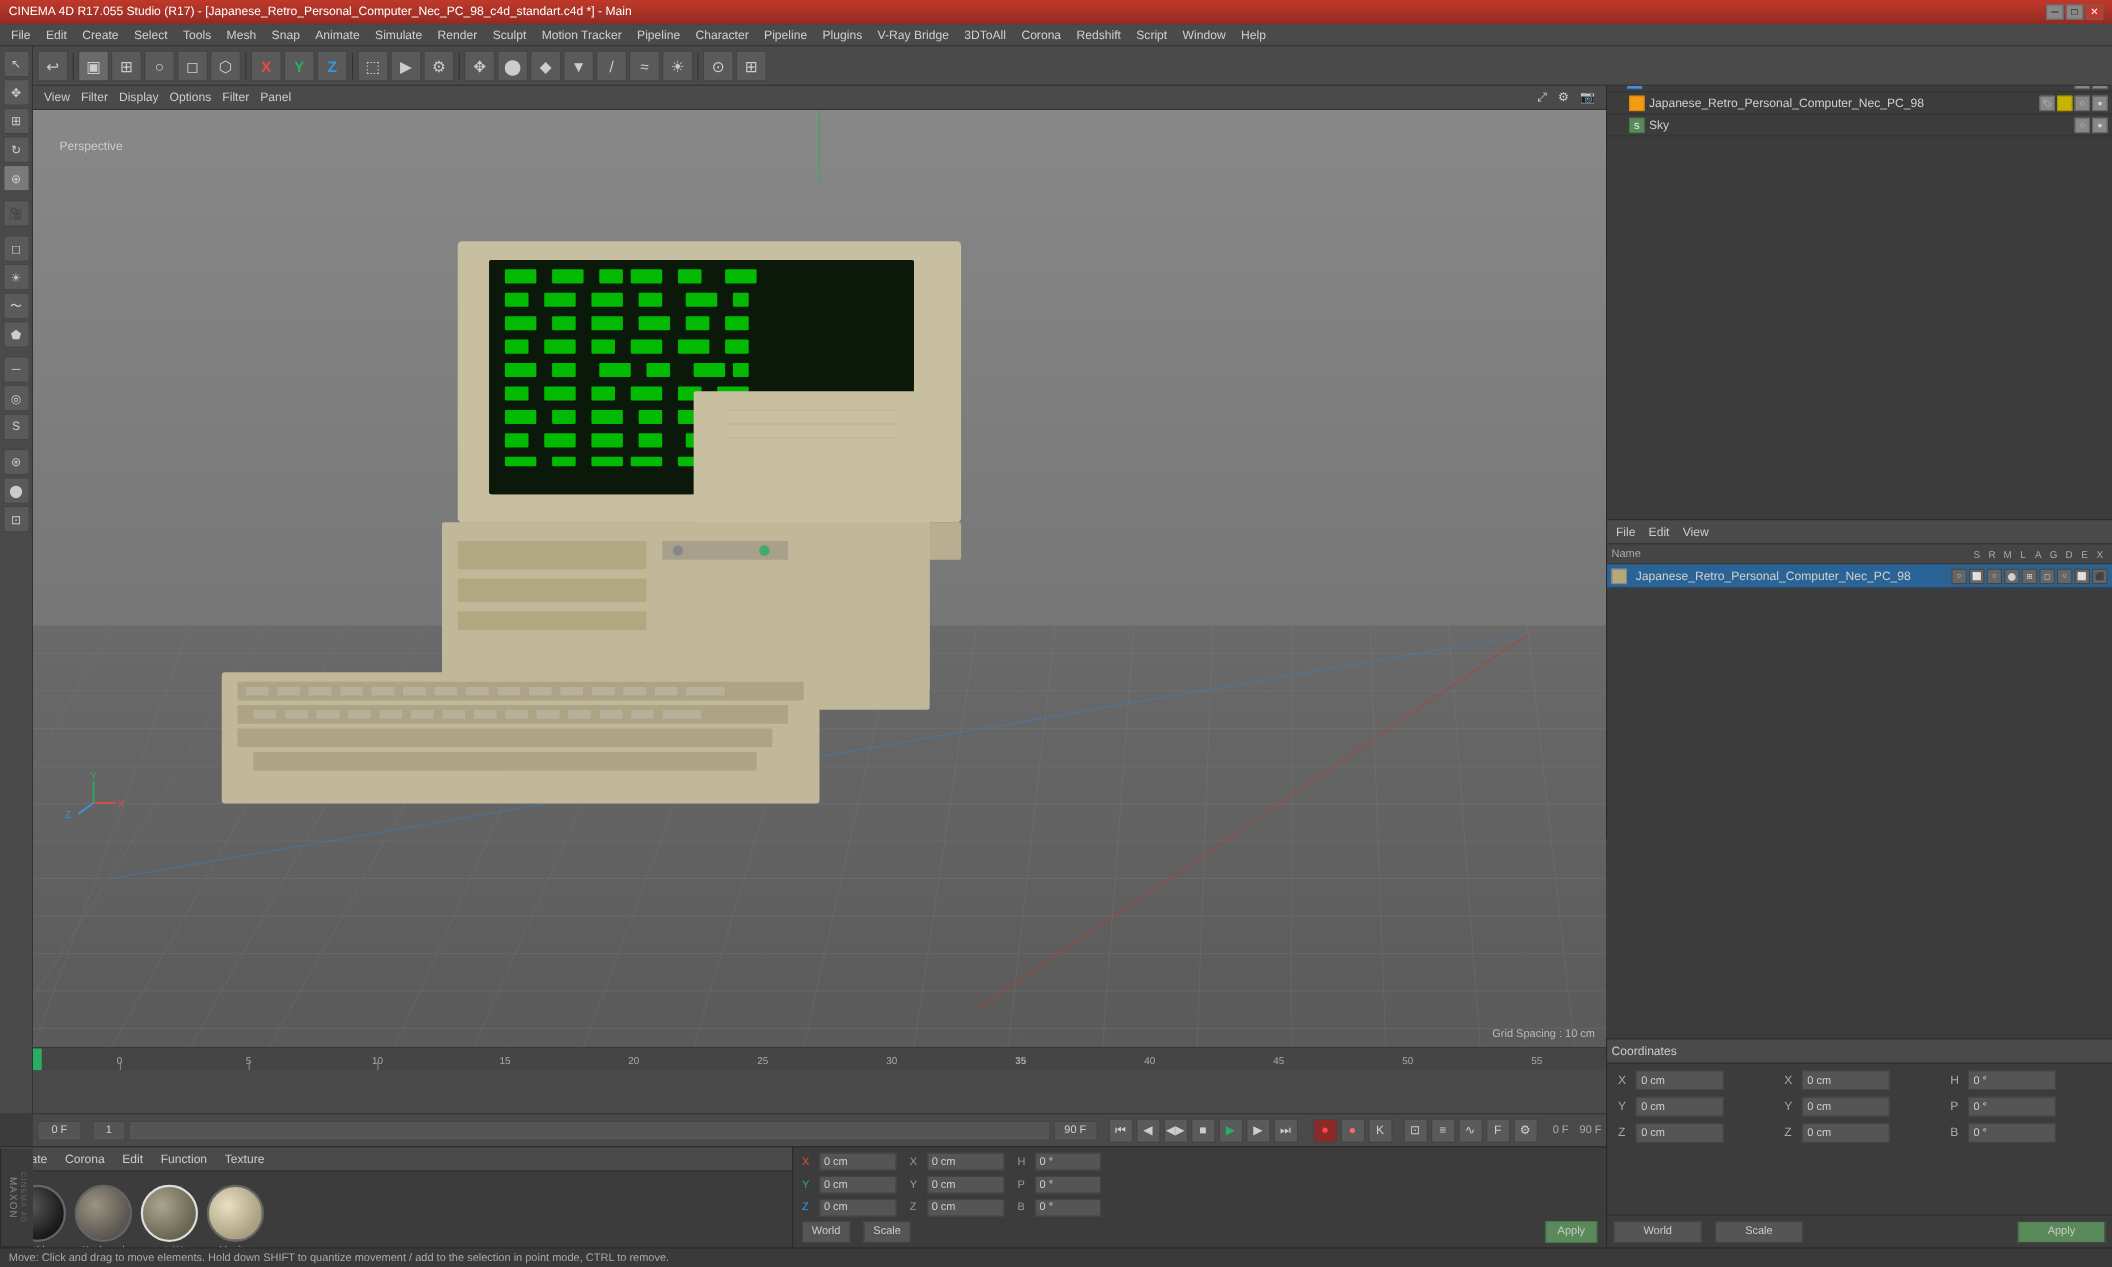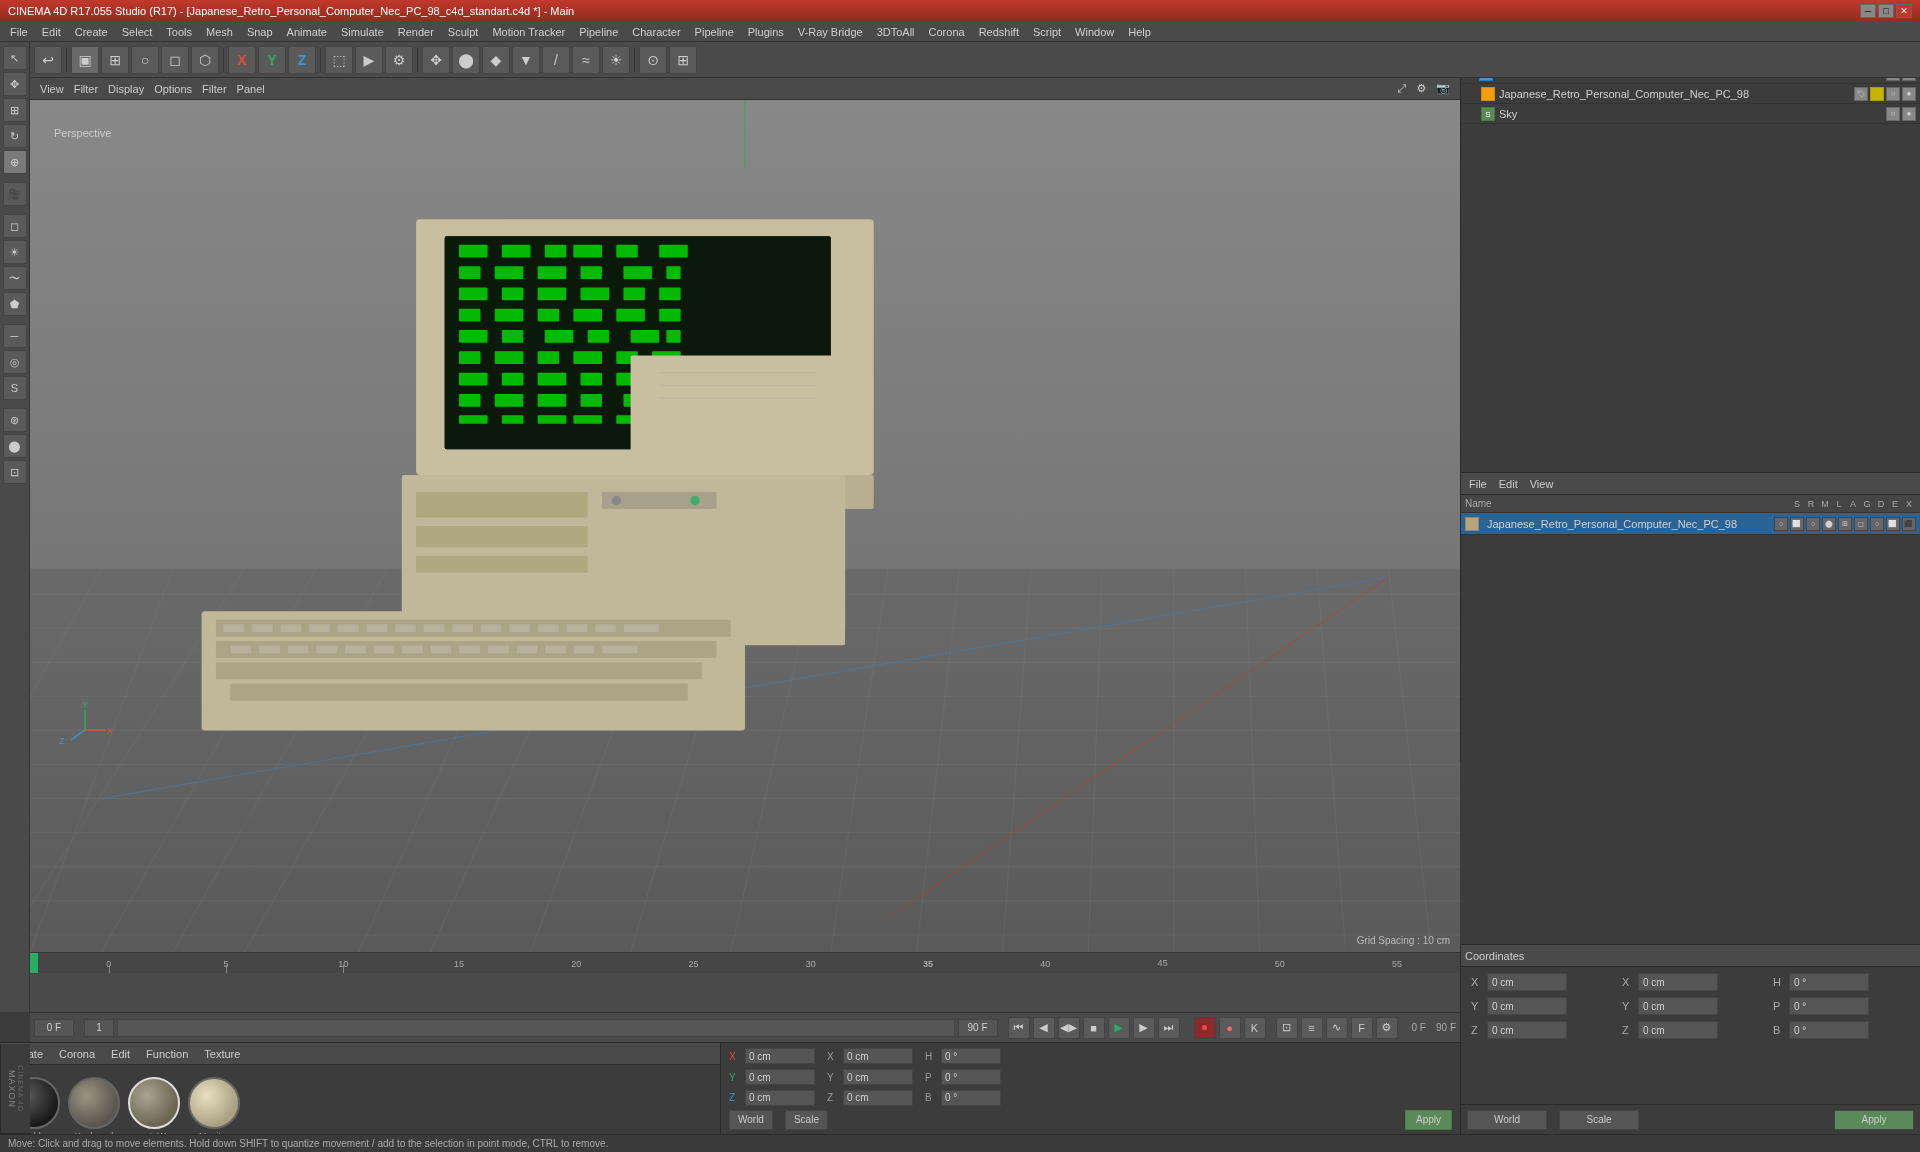--- a/index.html
+++ b/index.html
@@ -919,21 +919,21 @@
     <div class="tick-label" style="left:13.7%;">5</div>
     <div class="tick-mark" style="left:13.7%;height:8px;"></div>
     <div class="tick-label" style="left:21.9%;">10</div>
     <div class="tick-mark" style="left:21.9%;height:8px;"></div>
     <div class="tick-label" style="left:30%;">15</div>
     <div class="tick-label" style="left:38.2%;">20</div>
     <div class="tick-label" style="left:46.4%;">25</div>
     <div class="tick-label" style="left:54.6%;">30</div>
     <div class="tick-label" style="left:62.8%;font-weight:bold;">35</div>
     <div class="tick-label" style="left:71%;">40</div>
-    <div class="tick-label" style="left:79.2%;font-family:Liberation Mono, monospace;">45</div>
+    <div class="tick-label" style="left:79.2%;">45</div>
     <div class="tick-label" style="left:87.4%;">50</div>
     <div class="tick-label" style="left:95.6%;">55</div>
   </div>
   <div style="height:40px;background:#4a4a4a;"></div>
 </div>
 
 <div id="playback">
   <input type="text" class="frame-input" value="0 F" style="">
   <div style="width:4px;"></div>
   <input type="text" class="frame-input" value="1" style="width: 30px;">

